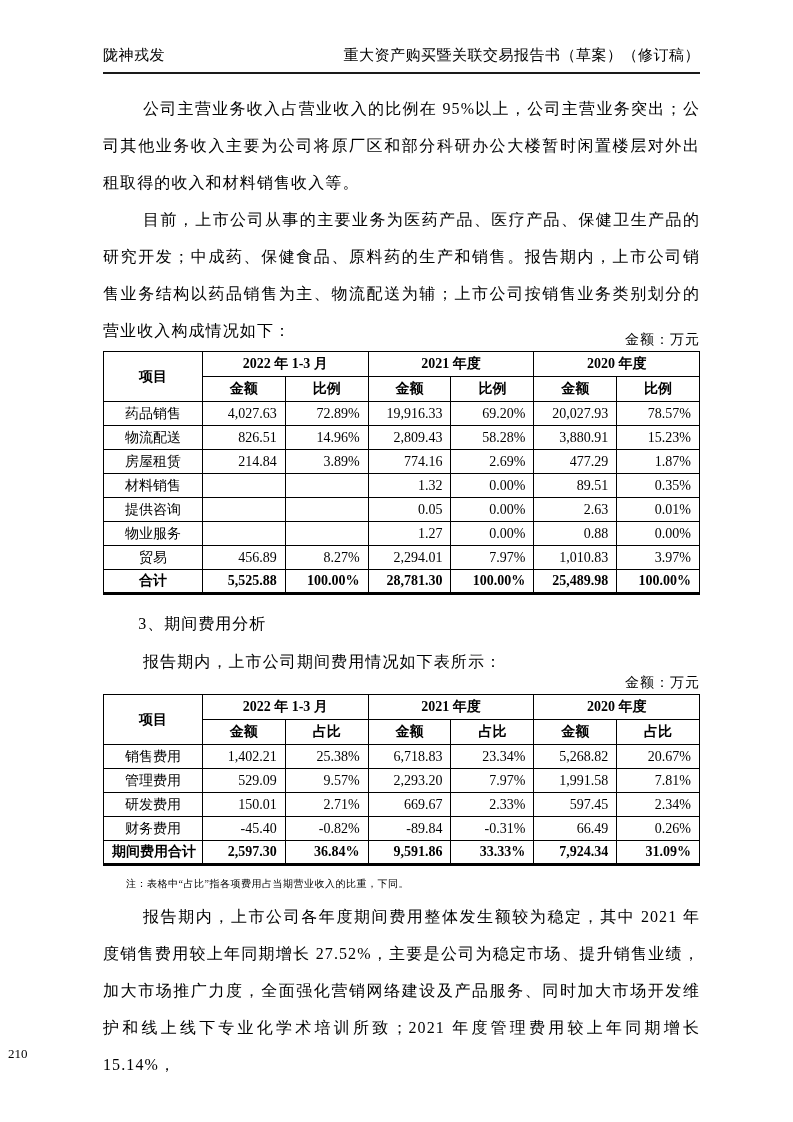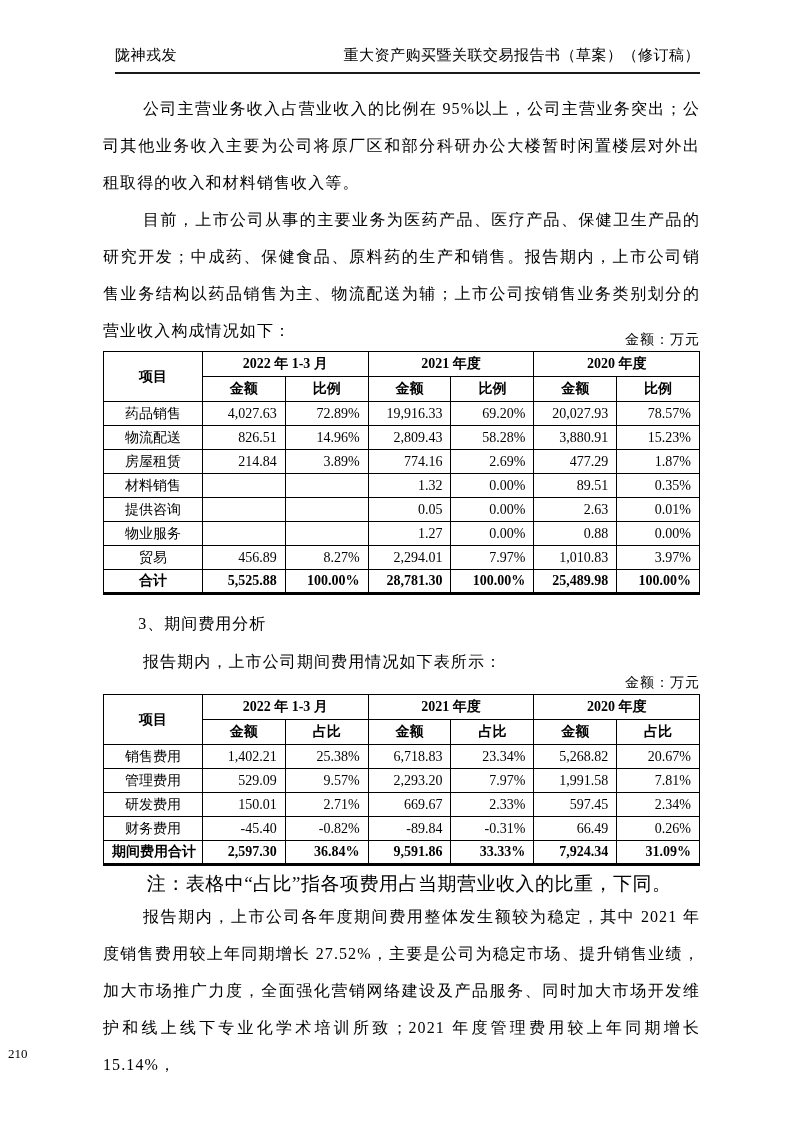--- a/index.html
+++ b/index.html
@@ -21,21 +21,20 @@
   }
   .doc-header {
     margin-top: 46px;
     display: flex;
     justify-content: space-between;
     align-items: flex-end;
     border-bottom: 2px solid #1a1a1a;
     padding-bottom: 7px;
     font-size: 15px;
     letter-spacing: 0.5px;
-    margin-left: 12px;
   }
   .para {
     margin: 0;
     font-size: 16px;
     line-height: 37px;
     text-align: justify;
     text-justify: inter-character;
     text-indent: 2.5em;
     letter-spacing: 1.1px;
   }
@@ -77,21 +76,21 @@
     text-align: center;
     height: 25px;
     padding: 1px 2px;
   }
   table.fin-table td { height: 24px; }
   td.item-cell { text-align: center; padding: 1px 2px; }
   td.num-cell { text-align: right; }
   tr.total-row td { font-weight: bold; }
   .table-note {
     margin: 9px 0 0 0;
-    font-size: 19px;
+    font-size: 10px;
     line-height: 18px;
     text-indent: 2.3em;
     letter-spacing: 0.5px;
   }
   .page-number {
     position: absolute;
     bottom: 60px;
     left: 8px;
     width: 100%;
     text-align: left;

